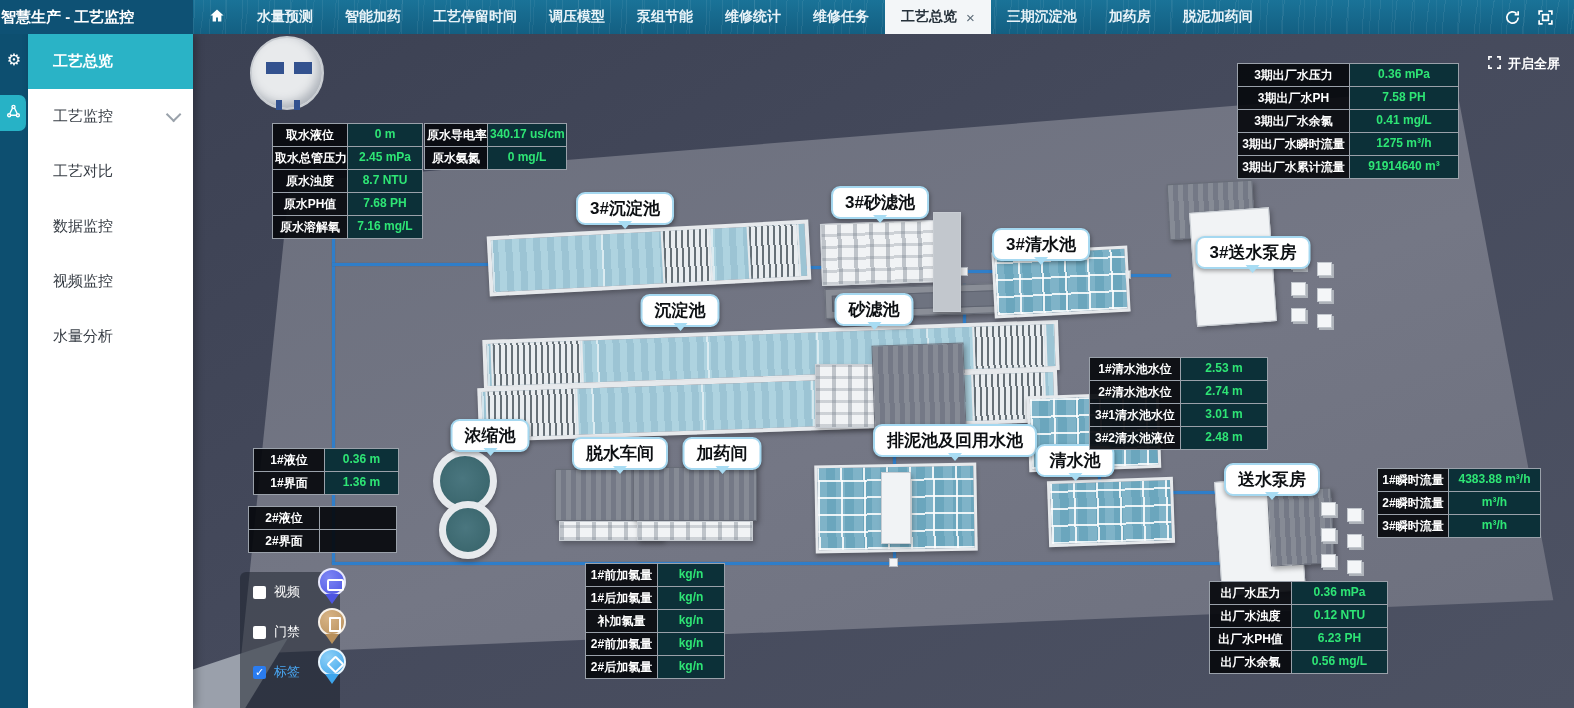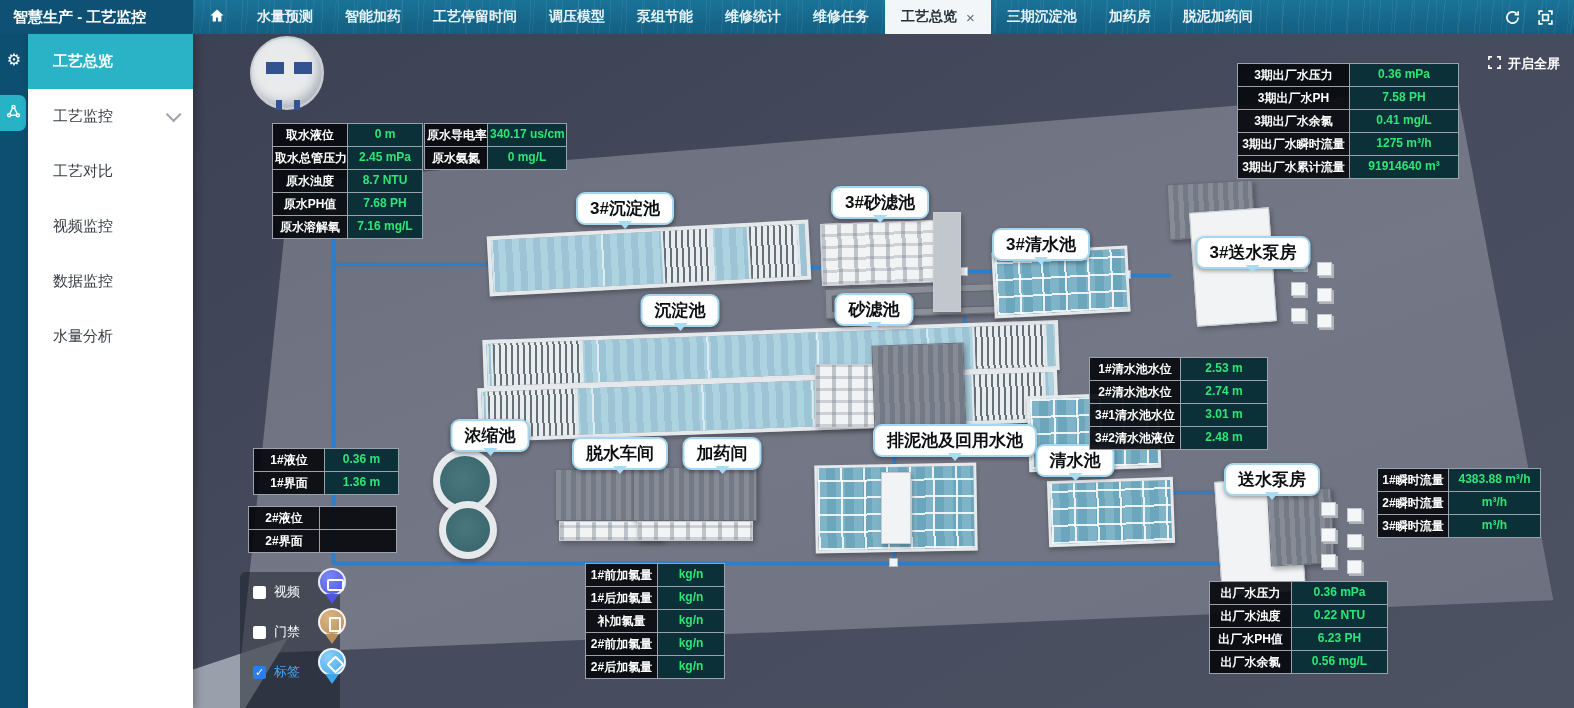--- a/index.html
+++ b/index.html
@@ -8,21 +8,21 @@
 
   
   .topbar{position:absolute;left:0;top:0;width:1574px;height:34px;z-index:50;
           display:flex;align-items:stretch;
           background:linear-gradient(#1a7398,#135f82);
           background-image:
             repeating-radial-gradient(circle at 115% 160%, rgba(255,255,255,.07) 0 1px, transparent 1px 16px),
             repeating-radial-gradient(circle at -8% -60%, rgba(255,255,255,.05) 0 1px, transparent 1px 22px),
             linear-gradient(#1a7398,#135f82);}
   .brand{width:193px;background:#0e5174;color:#fff;font-weight:bold;font-size:15px;
-         display:flex;align-items:center;padding-left:13px;box-sizing:border-box;flex:none}
+         display:flex;align-items:center;padding-left:1px;box-sizing:border-box;flex:none}
   .navtabs{display:flex;align-items:stretch;flex:1;min-width:0}
   .tab{display:flex;align-items:center;padding:0 16px;color:#e9f3f8;font-size:14px;
        font-weight:bold;cursor:pointer;white-space:nowrap}
   .tab.active{background:#f3f6f8;color:#26313a}
   .tab .close{margin-left:9px;color:#5c6b77;font-weight:normal;font-size:15px}
   .topicons{display:flex;align-items:center;gap:16px;padding:0 20px 0 0;margin-left:auto}
   .topicons svg{display:block}
 
   
   .rail{position:absolute;left:0;top:34px;width:28px;height:674px;background:#0d4f70;z-index:45}
@@ -216,24 +216,24 @@
     <span>工艺总览</span>
   </div>
   <div class="side-item">
     <span>工艺监控</span>
     <span class="chev"></span>
   </div>
   <div class="side-item">
     <span>工艺对比</span>
   </div>
   <div class="side-item">
+    <span>数据监控</span>
+  </div>
+  <div class="side-item">
     <span>视频监控</span>
-  </div>
-  <div class="side-item">
-    <span>数据监控</span>
   </div>
   <div class="side-item">
     <span>水量分析</span>
   </div>
 </div>
 
 <div class="scene">
   <div class="platform"></div>
   <div class="wedge" style="left:0;bottom:0"></div>
 
@@ -453,21 +453,21 @@
     </div>
 </div>
 
 <div class="dpanel" style="left:1209px;top:582px;--lw:83px;--vw:97px">
   <div class="drow">
       <span class="dlabel">出厂水压力</span>
       <span class="dval">0.36 mPa</span>
     </div>
   <div class="drow">
       <span class="dlabel">出厂水浊度</span>
-      <span class="dval">0.22 NTU</span>
+      <span class="dval">0.12 NTU</span>
     </div>
   <div class="drow">
       <span class="dlabel">出厂水PH值</span>
       <span class="dval">6.23 PH</span>
     </div>
   <div class="drow">
       <span class="dlabel">出厂水余氯</span>
       <span class="dval">0.56 mg/L</span>
     </div>
 </div>

